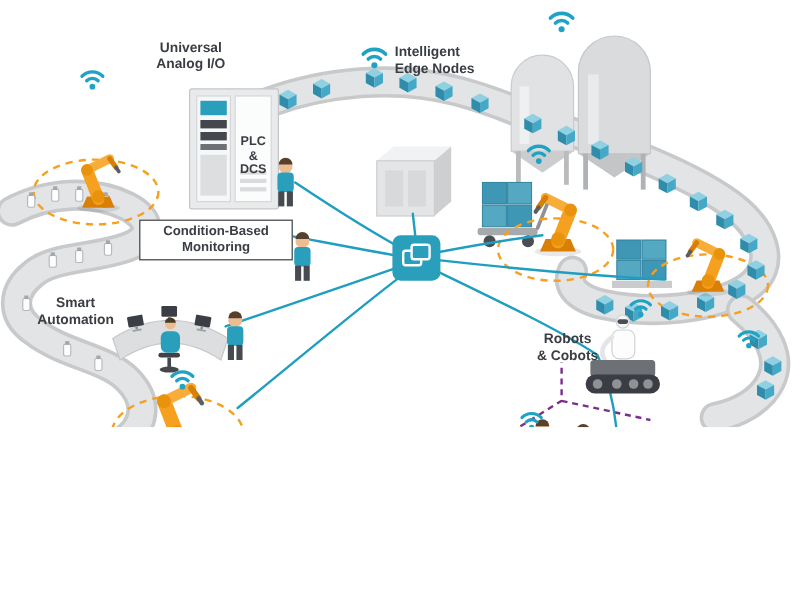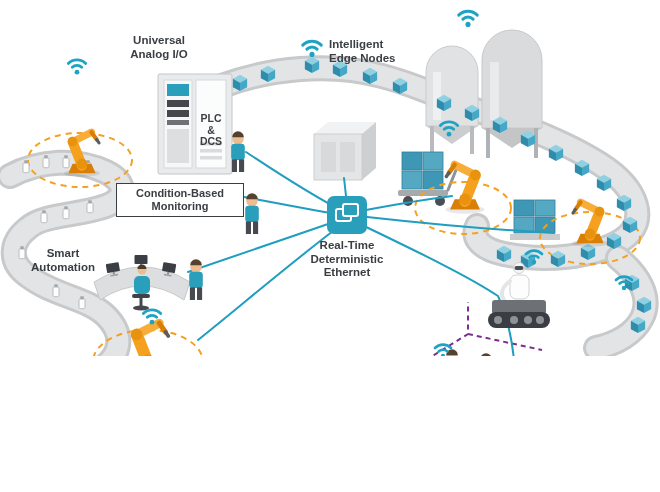--- a/index.html
+++ b/index.html
@@ -285,17 +285,16 @@
 Analog I/O</div>
 <div class="lbl" id="lbl-edge">Intelligent
 Edge Nodes</div>
 <div class="lbl center" id="lbl-plc">PLC
 &amp;
 DCS</div>
 <div class="lbl center" id="lbl-smart">Smart
 Automation</div>
 <div class="lbl center" id="lbl-condition">Condition-Based
 Monitoring</div>
-<div class="lbl center" id="lbl-center">Real-Time
-Deterministic
-Ethernet</div>
+<div class="lbl center" id="lbl-robots">Robots
+&amp; Cobots</div>
 
 </div>
 
 </body></html>

